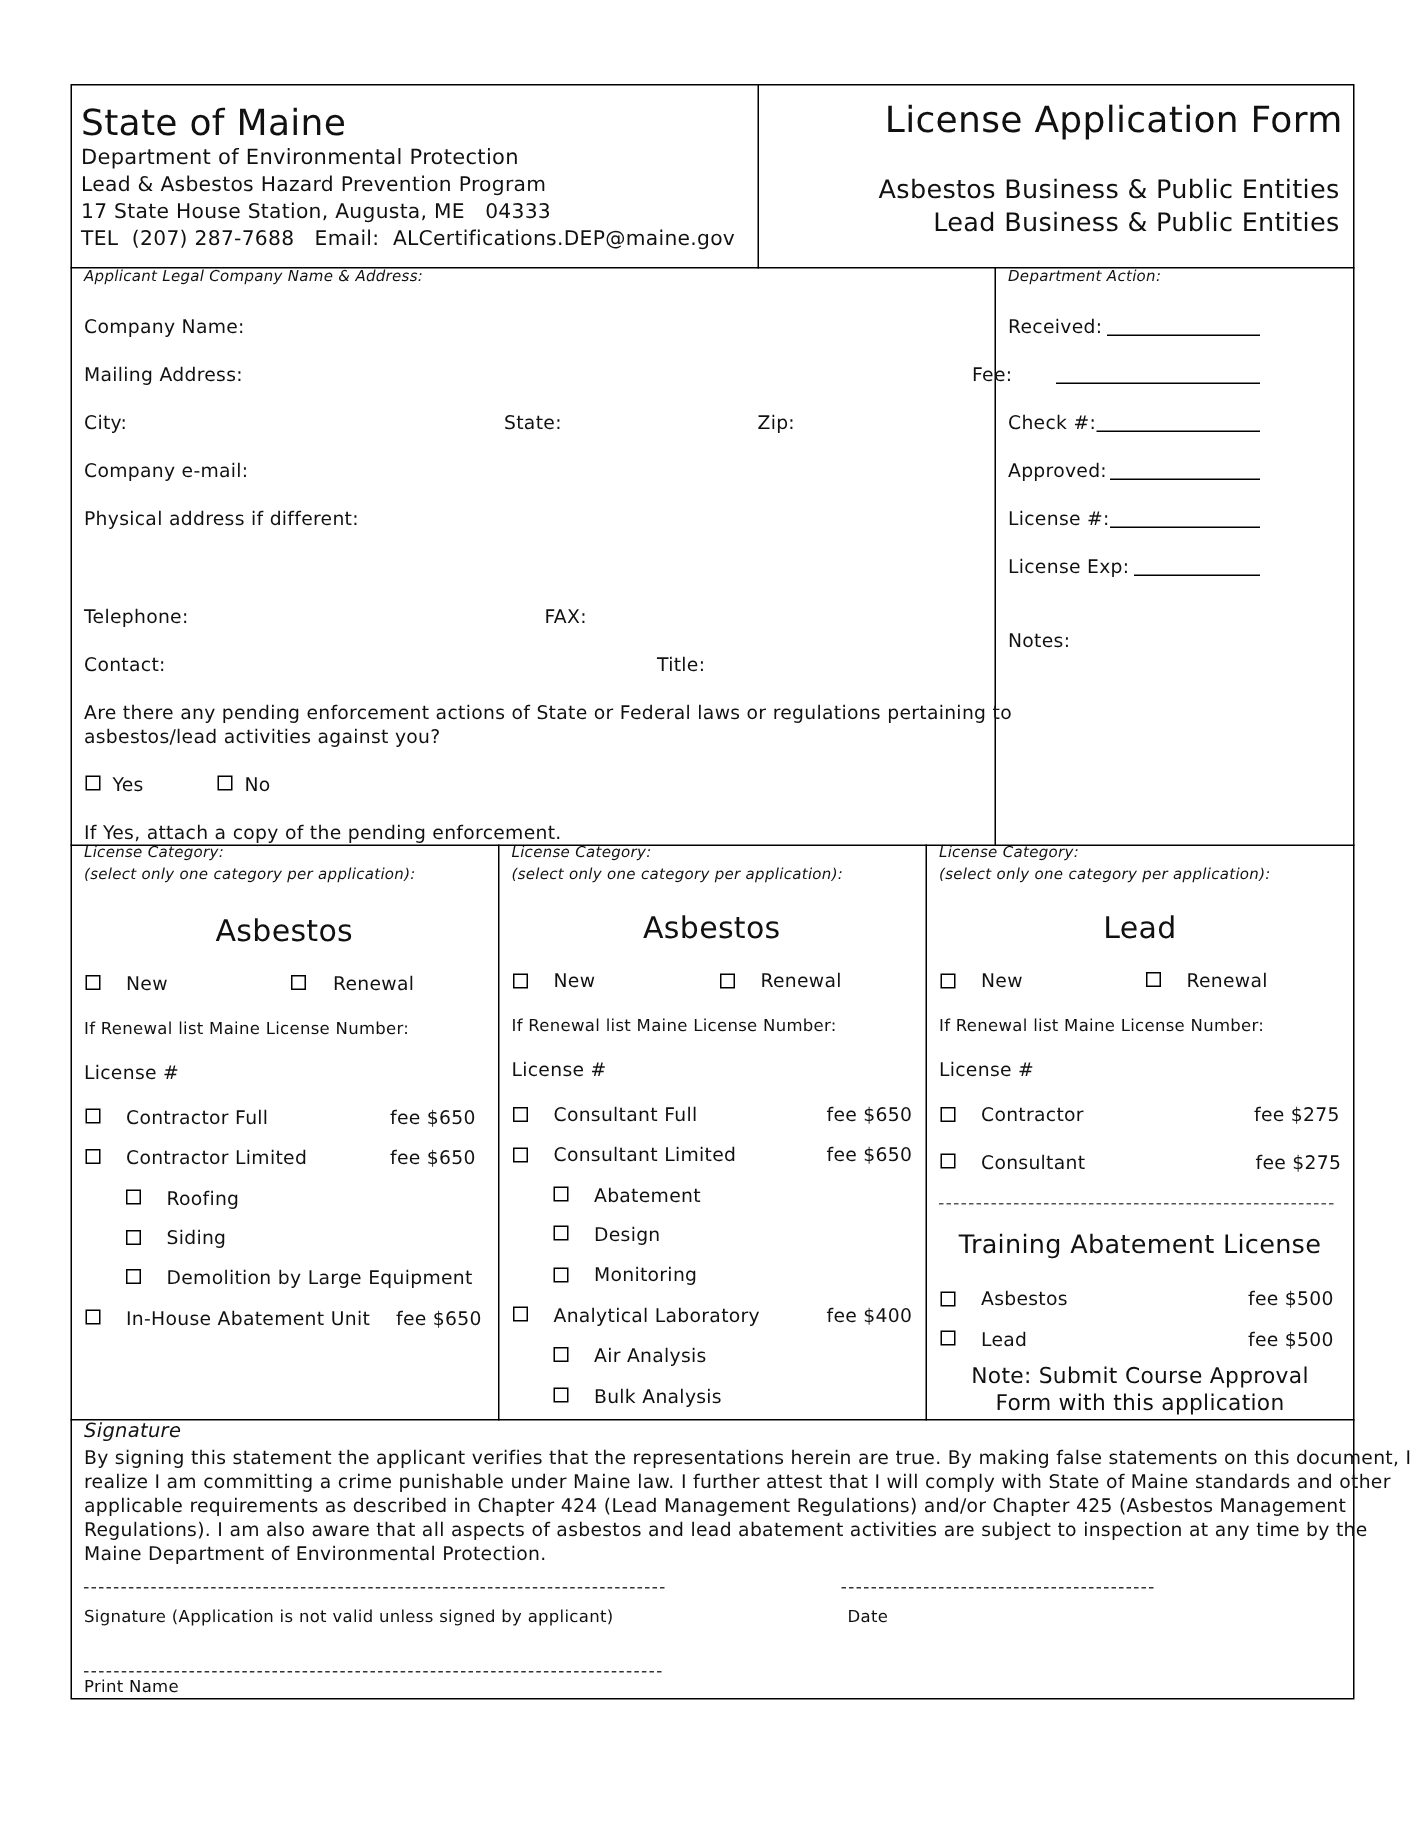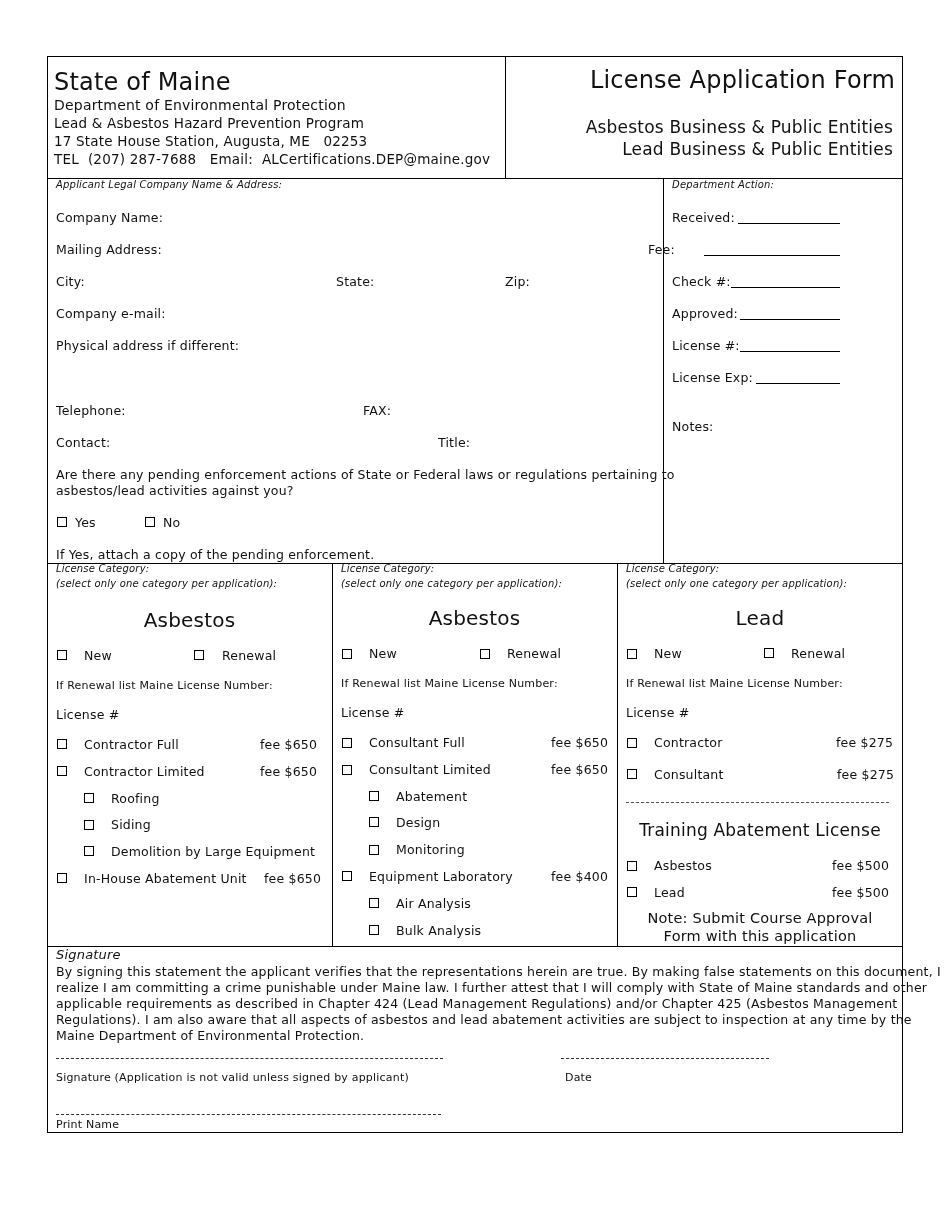--- a/index.html
+++ b/index.html
@@ -31,21 +31,21 @@
 <div class="line" style="left:47px;top:178px;width:856px;height:1px;"></div>
 <div class="line" style="left:663px;top:178px;width:1px;height:386px;"></div>
 <div class="line" style="left:47px;top:563px;width:856px;height:1px;"></div>
 <div class="line" style="left:332px;top:563px;width:1px;height:384px;"></div>
 <div class="line" style="left:617px;top:563px;width:1px;height:384px;"></div>
 <div class="line" style="left:47px;top:946px;width:856px;height:1px;"></div>
 
 <div class="t" style="left:54px;top:68px;font-size:24px;">State of Maine</div>
 <div class="t" style="left:54px;top:97px;font-size:14px;">Department of Environmental Protection</div>
 <div class="t" style="left:54px;top:115px;font-size:13.5px;">Lead &amp; Asbestos Hazard Prevention Program</div>
-<div class="t" style="left:54px;top:133px;font-size:13.5px;white-space:pre;">17 State House Station, Augusta, ME   02253</div>
+<div class="t" style="left:54px;top:133px;font-size:13.5px;white-space:pre;">17 State House Station, Augusta, ME   04333</div>
 <div class="t" style="left:54px;top:151px;font-size:13.5px;white-space:pre;">TEL  (207) 287-7688   Email:  ALCertifications.DEP@maine.gov</div>
 
 <div class="t" style="right:55px;top:66px;font-size:24px;">License Application Form</div>
 <div class="t" style="right:57px;top:117px;font-size:17px;">Asbestos Business &amp; Public Entities</div>
 <div class="t" style="right:57px;top:139px;font-size:17px;">Lead Business &amp; Public Entities</div>
 
 <div class="t it" style="left:56px;top:179px;">Applicant Legal Company Name &amp; Address:</div>
 <div class="t" style="left:56px;top:210px;">Company Name:</div>
 <div class="t" style="left:56px;top:242px;">Mailing Address:</div>
 <div class="t" style="left:56px;top:274px;">City:</div>
@@ -122,21 +122,21 @@
 <div class="cb" style="left:342px;top:765px;"></div>
 <div class="t" style="left:369px;top:762px;">Consultant Limited</div>
 <div class="t" style="left:551px;top:762px;">fee $650</div>
 <div class="cb" style="left:369px;top:791px;"></div>
 <div class="t" style="left:396px;top:789px;">Abatement</div>
 <div class="cb" style="left:369px;top:817px;"></div>
 <div class="t" style="left:396px;top:815px;">Design</div>
 <div class="cb" style="left:369px;top:845px;"></div>
 <div class="t" style="left:396px;top:842px;">Monitoring</div>
 <div class="cb" style="left:342px;top:871px;"></div>
-<div class="t" style="left:369px;top:869px;">Equipment Laboratory</div>
+<div class="t" style="left:369px;top:869px;">Analytical Laboratory</div>
 <div class="t" style="left:551px;top:869px;">fee $400</div>
 <div class="cb" style="left:369px;top:898px;"></div>
 <div class="t" style="left:396px;top:896px;">Air Analysis</div>
 <div class="cb" style="left:369px;top:925px;"></div>
 <div class="t" style="left:396px;top:923px;">Bulk Analysis</div>
 
 <div class="t it" style="left:626px;top:563px;">License Category:</div>
 <div class="t it" style="left:626px;top:578px;">(select only one category per application):</div>
 <div class="t center" style="left:617px;width:286px;top:606px;font-size:20px;">Lead</div>
 <div class="cb" style="left:627px;top:649px;"></div>

